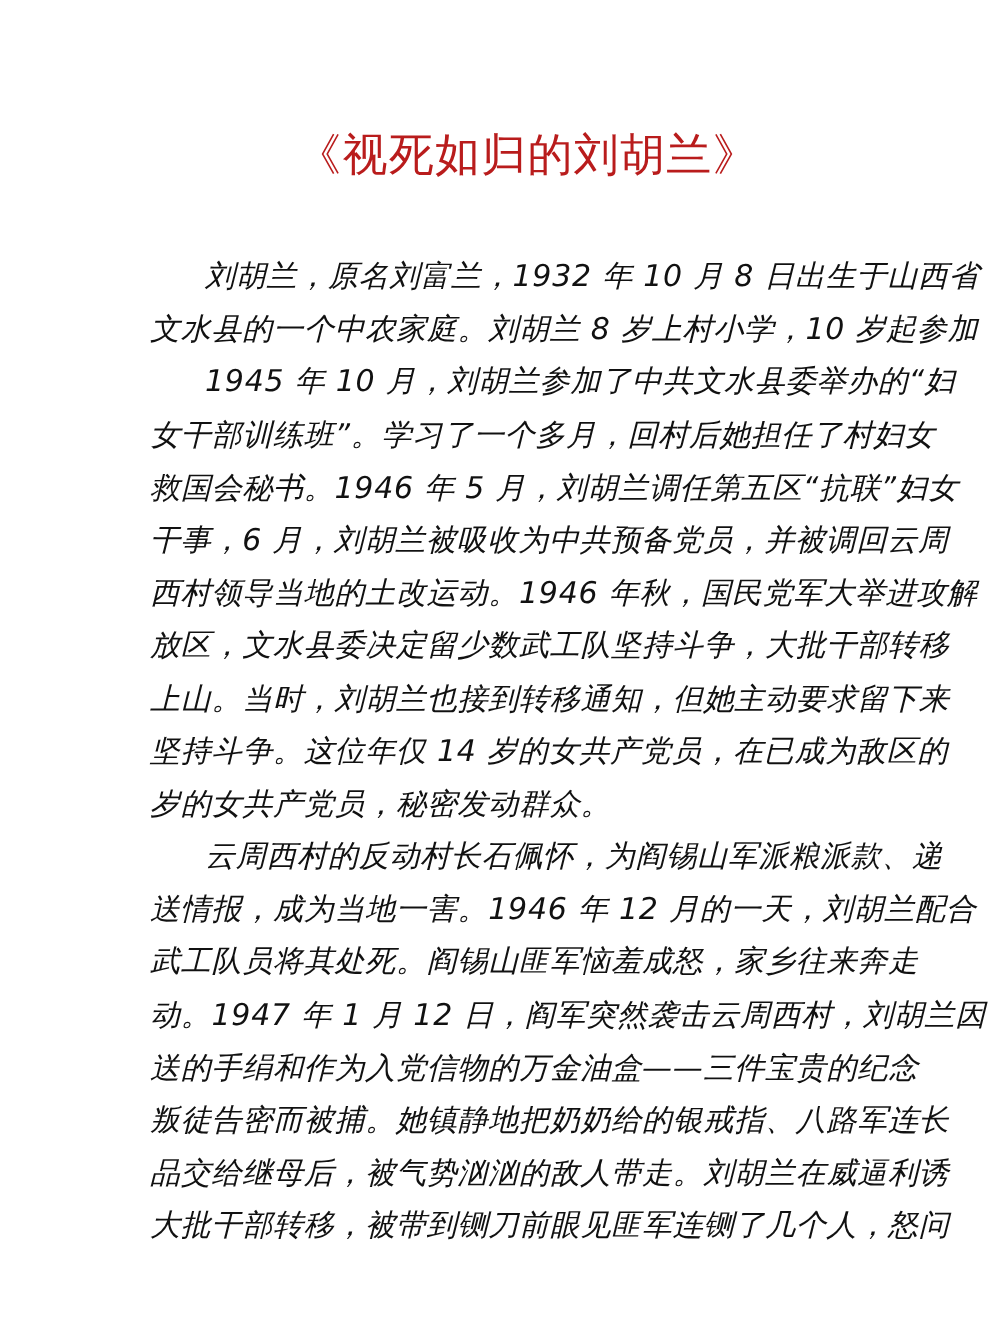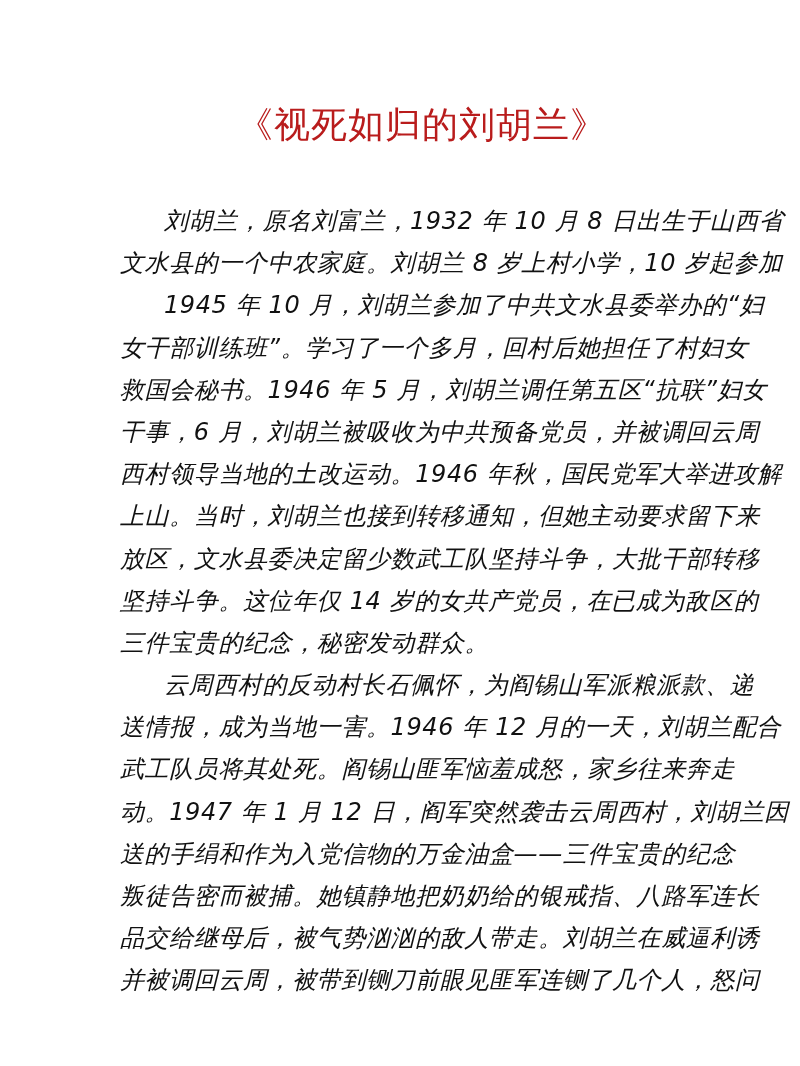--- a/index.html
+++ b/index.html
@@ -30,25 +30,25 @@
 <div class="title">《视死如归的刘胡兰》</div>
 
 <div class="body">
   <div class="line indent">刘胡兰，原名刘富兰，1932 年 10 月 8 日出生于山西省</div>
   <div class="line">文水县的一个中农家庭。刘胡兰 8 岁上村小学，10 岁起参加</div>
   <div class="line indent">1945 年 10 月，刘胡兰参加了中共文水县委举办的“妇</div>
   <div class="line">女干部训练班”。学习了一个多月，回村后她担任了村妇女</div>
   <div class="line">救国会秘书。1946 年 5 月，刘胡兰调任第五区“抗联”妇女</div>
   <div class="line">干事，6 月，刘胡兰被吸收为中共预备党员，并被调回云周</div>
   <div class="line">西村领导当地的土改运动。1946 年秋，国民党军大举进攻解</div>
+  <div class="line">放区，文水县委决定留少数武工队坚持斗争，大批干部转移</div>
   <div class="line">上山。当时，刘胡兰也接到转移通知，但她主动要求留下来</div>
-  <div class="line">放区，文水县委决定留少数武工队坚持斗争，大批干部转移</div>
   <div class="line">坚持斗争。这位年仅 14 岁的女共产党员，在已成为敌区的</div>
-  <div class="line">三件宝贵的纪念，秘密发动群众。</div>
+  <div class="line">岁的女共产党员，秘密发动群众。</div>
   <div class="line indent">云周西村的反动村长石佩怀，为阎锡山军派粮派款、递</div>
   <div class="line">送情报，成为当地一害。1946 年 12 月的一天，刘胡兰配合</div>
   <div class="line">武工队员将其处死。阎锡山匪军恼羞成怒，家乡往来奔走</div>
   <div class="line">动。1947 年 1 月 12 日，阎军突然袭击云周西村，刘胡兰因</div>
   <div class="line">送的手绢和作为入党信物的万金油盒——三件宝贵的纪念</div>
   <div class="line">叛徒告密而被捕。她镇静地把奶奶给的银戒指、八路军连长</div>
   <div class="line">品交给继母后，被气势汹汹的敌人带走。刘胡兰在威逼利诱</div>
-  <div class="line">并被调回云周，被带到铡刀前眼见匪军连铡了几个人，怒问</div>
+  <div class="line">大批干部转移，被带到铡刀前眼见匪军连铡了几个人，怒问</div>
 </div>
 
 </body></html>

